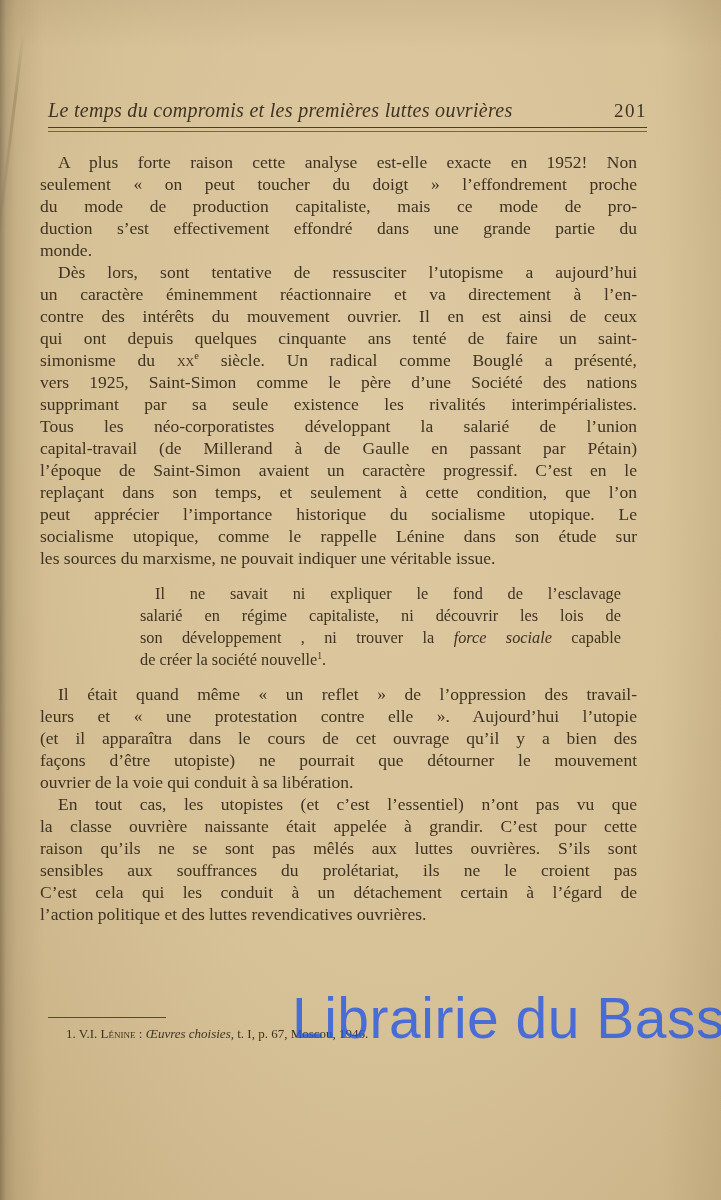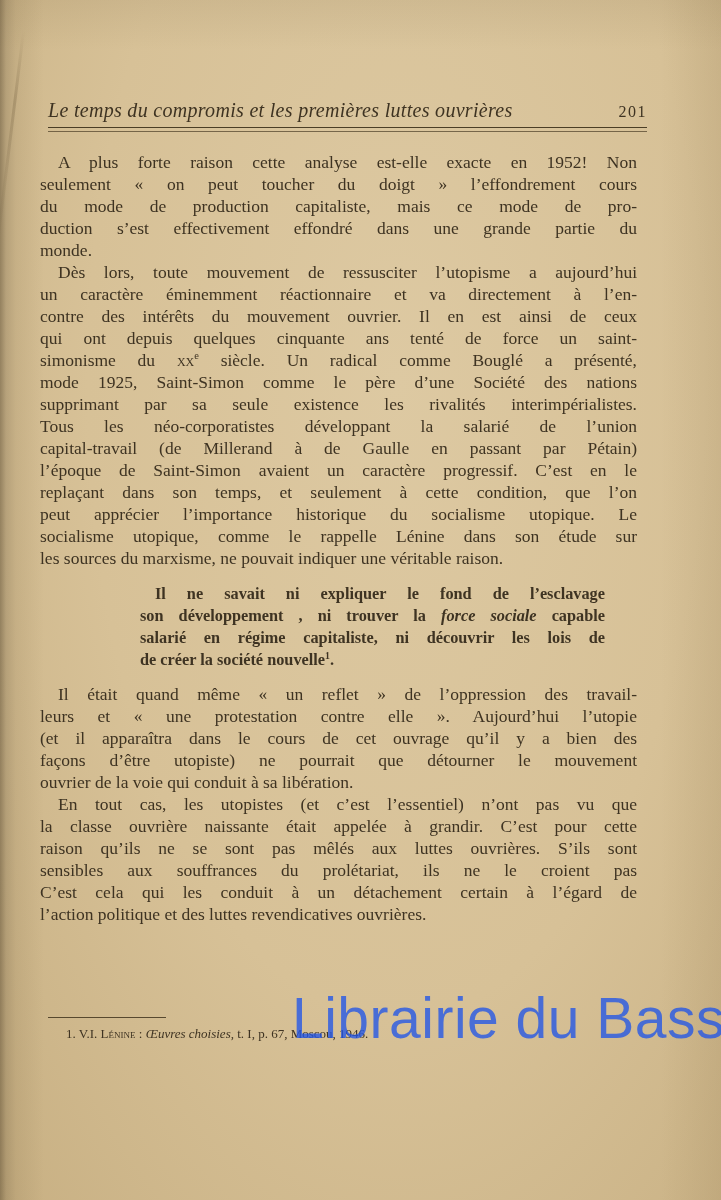--- a/index.html
+++ b/index.html
@@ -27,45 +27,44 @@
     position:absolute;top:99px;left:48px;width:599px;
     display:flex;justify-content:space-between;align-items:baseline;
   }
   .running-title{
     font-style:italic;
     font-size:20px;
     letter-spacing:0.3px;
     white-space:nowrap;
   }
   .page-number{
-    font-size:16px;
+    font-size:19px;
     letter-spacing:1.5px;
   }
   .header-rule{
     position:absolute;top:127px;left:48px;width:599px;height:3px;
     border-top:1.7px solid rgba(56,44,22,0.88);
     border-bottom:1px solid rgba(56,44,22,0.62);
   }
   .body-text{
     position:absolute;top:151px;left:40px;width:597px;
     font-size:17.5px;
     line-height:22px;
   }
   .ln{
     text-align:justify;
     text-align-last:justify;
     white-space:normal;
   }
   .ln.last{text-align-last:left;}
   .para.body .ln.first{text-indent:18px;}
   .para.quote{
-    margin:14px 32px 12px 100px;
+    margin:14px 16px 12px 100px;
     font-size:16.3px;
     line-height:22px;
-    font-weight:bold;
   }
   .para.quote .ln.first{text-indent:15px;}
   .italic{font-style:italic;}
   .smallcaps{font-variant:small-caps;}
   .sup{vertical-align:super;font-size:0.6em;line-height:0;}
   .footnote-rule{
     position:absolute;top:1017px;left:48px;width:118px;
     border-top:1.4px solid rgba(56,44,22,0.8);
   }
   .footnote{
@@ -91,45 +90,45 @@
 
   <div class="running-head">
     <span class="running-title">Le temps du compromis et les premières luttes ouvrières</span>
     <span class="page-number">201</span>
   </div>
   <div class="header-rule"></div>
 
   <div class="body-text">
       <div class="para body">
         <div class="ln first"><span>A plus forte raison cette analyse est-elle exacte en 1952! Non</span></div>
-        <div class="ln"><span>seulement « on peut toucher du doigt » l’effondrement cours</span></div>
+        <div class="ln"><span>seulement « on peut toucher du doigt » l’effondrement proche</span></div>
         <div class="ln"><span>du mode de production capitaliste, mais ce mode de pro-</span></div>
         <div class="ln"><span>duction s’est effectivement effondré dans une grande partie du</span></div>
         <div class="ln last"><span>monde.</span></div>
       </div>
       <div class="para body">
-        <div class="ln first"><span>Dès lors, toute mouvement de ressusciter l’utopisme a aujourd’hui</span></div>
+        <div class="ln first"><span>Dès lors, sont tentative de ressusciter l’utopisme a aujourd’hui</span></div>
         <div class="ln"><span>un caractère éminemment réactionnaire et va directement à l’en-</span></div>
         <div class="ln"><span>contre des intérêts du mouvement ouvrier. Il en est ainsi de ceux</span></div>
-        <div class="ln"><span>qui ont depuis quelques cinquante ans tenté de force un saint-</span></div>
+        <div class="ln"><span>qui ont depuis quelques cinquante ans tenté de faire un saint-</span></div>
         <div class="ln"><span>simonisme du </span><span class="smallcaps">xx</span><span class="sup">e</span><span> siècle. Un radical comme Bouglé a présenté,</span></div>
-        <div class="ln"><span>mode 1925, Saint-Simon comme le père d’une Société des nations</span></div>
+        <div class="ln"><span>vers 1925, Saint-Simon comme le père d’une Société des nations</span></div>
         <div class="ln"><span>supprimant par sa seule existence les rivalités interimpérialistes.</span></div>
         <div class="ln"><span>Tous les néo-corporatistes développant la salarié de l’union</span></div>
         <div class="ln"><span>capital-travail (de Millerand à de Gaulle en passant par Pétain)</span></div>
         <div class="ln"><span>l’époque de Saint-Simon avaient un caractère progressif. C’est en le</span></div>
         <div class="ln"><span>replaçant dans son temps, et seulement à cette condition, que l’on</span></div>
         <div class="ln"><span>peut apprécier l’importance historique du socialisme utopique. Le</span></div>
         <div class="ln"><span>socialisme utopique, comme le rappelle Lénine dans son étude sur</span></div>
-        <div class="ln last"><span>les sources du marxisme, ne pouvait indiquer une véritable raison.</span></div>
+        <div class="ln last"><span>les sources du marxisme, ne pouvait indiquer une véritable issue.</span></div>
       </div>
       <div class="para quote">
         <div class="ln first"><span>Il ne savait ni expliquer le fond de l’esclavage</span></div>
+        <div class="ln"><span>salarié en régime capitaliste, ni découvrir les lois de</span></div>
         <div class="ln"><span>son développement , ni trouver la </span><span class="italic">force sociale</span><span> capable</span></div>
-        <div class="ln"><span>salarié en régime capitaliste, ni découvrir les lois de</span></div>
         <div class="ln last"><span>de créer la société nouvelle</span><span class="sup">1</span><span>.</span></div>
       </div>
       <div class="para body">
         <div class="ln first"><span>Il était quand même « un reflet » de l’oppression des travail-</span></div>
         <div class="ln"><span>leurs et « une protestation contre elle ». Aujourd’hui l’utopie</span></div>
         <div class="ln"><span>(et il apparaîtra dans le cours de cet ouvrage qu’il y a bien des</span></div>
         <div class="ln"><span>façons d’être utopiste) ne pourrait que détourner le mouvement</span></div>
         <div class="ln last"><span>ouvrier de la voie qui conduit à sa libération.</span></div>
       </div>
       <div class="para body">

